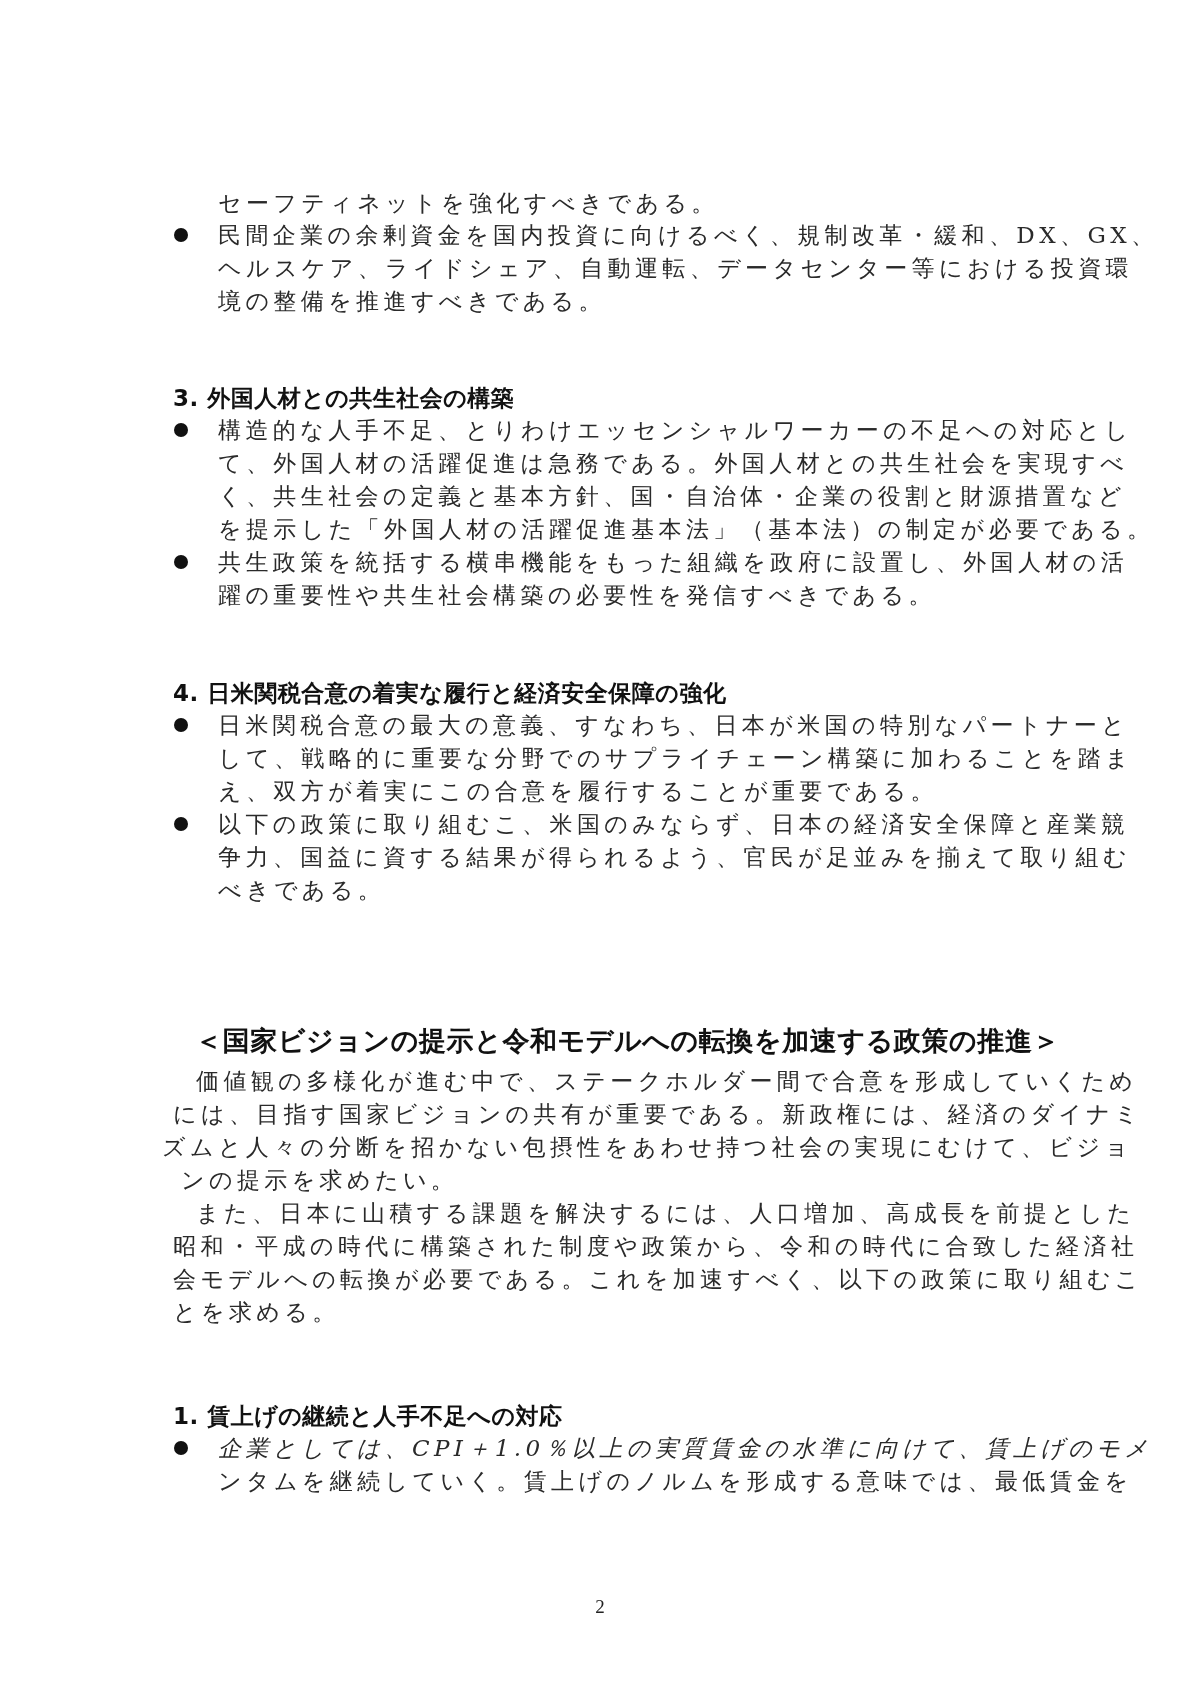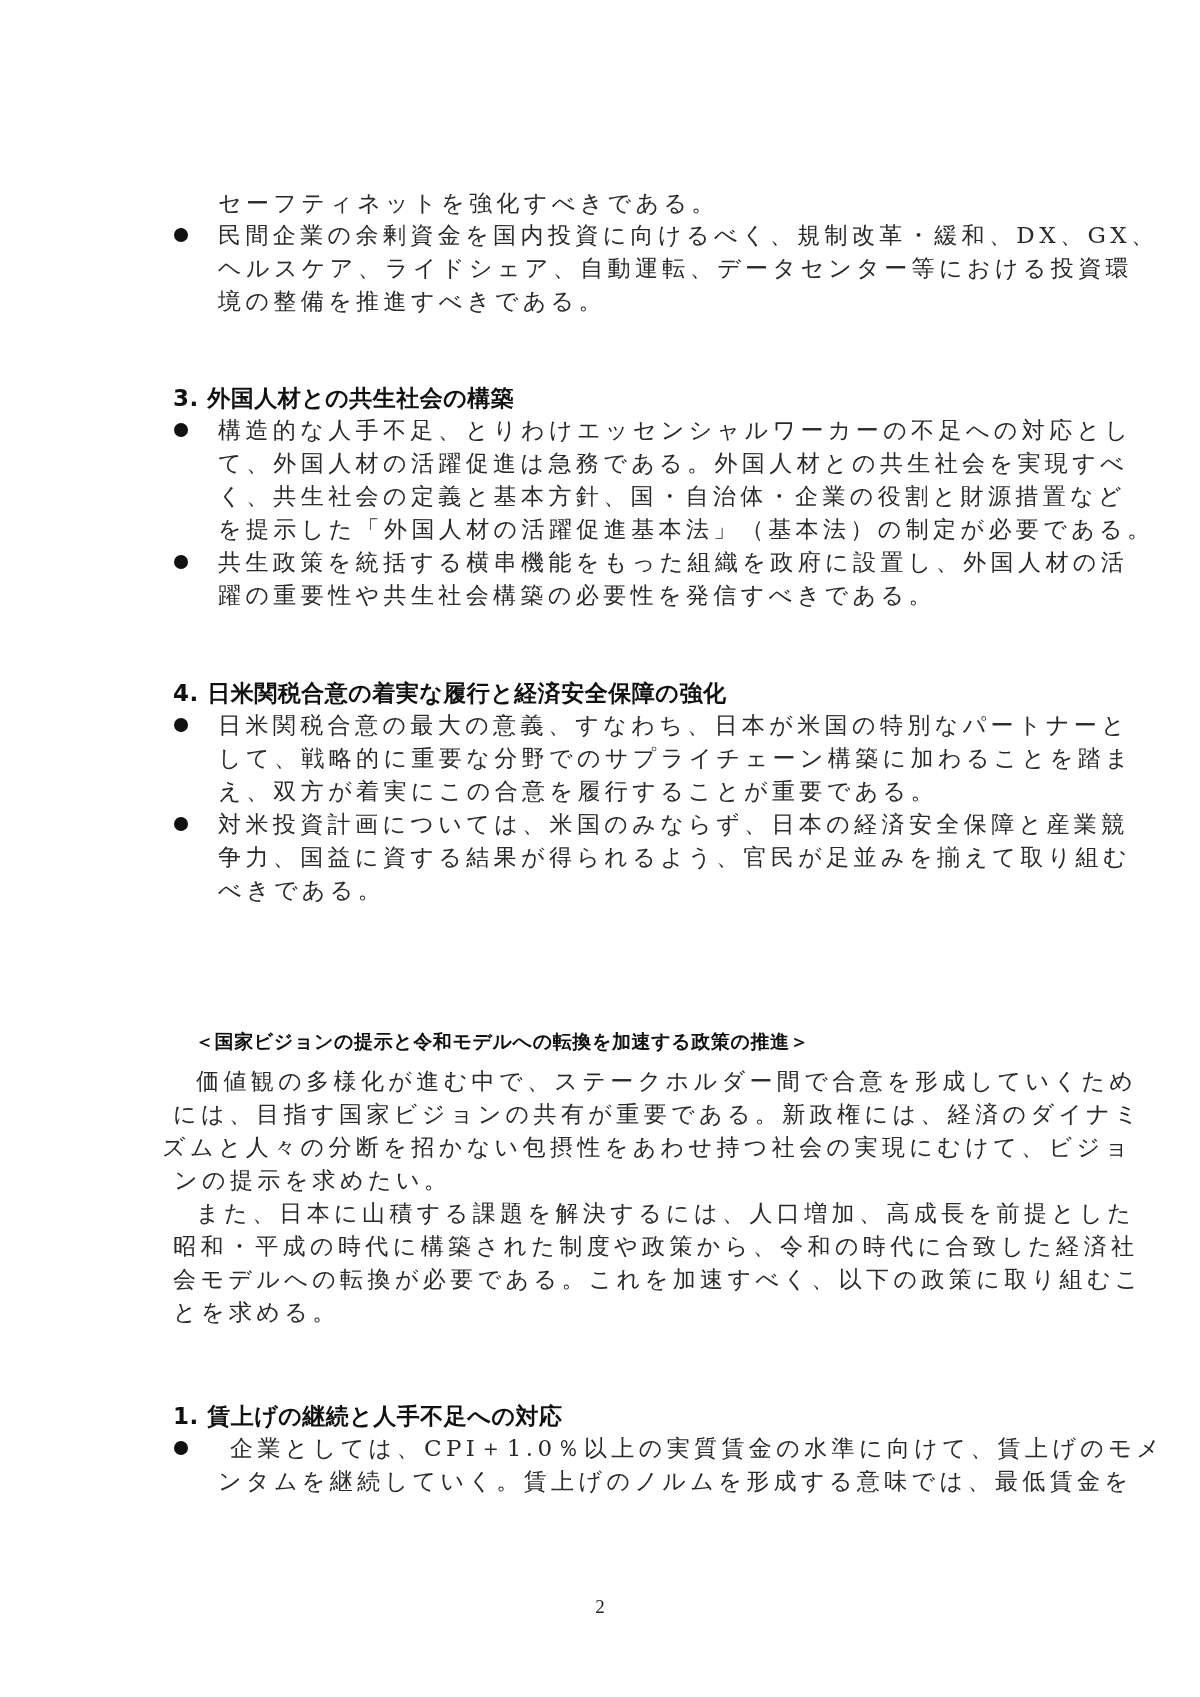--- a/index.html
+++ b/index.html
@@ -46,21 +46,21 @@
       font-size: 23px;
       line-height: 28px;
       color: #111111;
       letter-spacing: 0.5px;
     }
     .big-heading {
       position: absolute;
       white-space: nowrap;
       font-family: "DejaVu Sans", "Liberation Sans", sans-serif;
       font-weight: bold;
-      font-size: 19px;
+      font-size: 27px;
       line-height: 36px;
       color: #111111;
       letter-spacing: 0.6px;
     }
     .page-number {
       position: absolute;
       left: 590px;
       top: 1596px;
       width: 20px;
       text-align: center;
@@ -103,44 +103,44 @@
 
   <div>
     <span class="bullet-dot" style="left:174px; top:718px;"></span>
     <div class="line" style="left:218px; top:709px;">日米関税合意の最大の意義、すなわち、日本が米国の特別なパートナーと</div>
     <div class="line" style="left:218px; top:742px;">して、戦略的に重要な分野でのサプライチェーン構築に加わることを踏ま</div>
     <div class="line" style="left:218px; top:775px;">え、双方が着実にこの合意を履行することが重要である。</div>
   </div>
 
   <div>
     <span class="bullet-dot" style="left:174px; top:817px;"></span>
-    <div class="line" style="left:218px; top:808px;">対米投資計画については、米国のみならず、日本の経済安全保障と産業競</div>
+    <div class="line" style="left:218px; top:808px;">以下の政策に取り組むこ、米国のみならず、日本の経済安全保障と産業競</div>
     <div class="line" style="left:218px; top:841px;">争力、国益に資する結果が得られるよう、官民が足並みを揃えて取り組む</div>
     <div class="line" style="left:218px; top:874px;">べきである。</div>
   </div>
 
   <div class="big-heading" style="left:195px; top:1023px;">＜国家ビジョンの提示と令和モデルへの転換を加速する政策の推進＞</div>
 
   <div>
     <div class="line" style="left:196px; top:1065px;">価値観の多様化が進む中で、ステークホルダー間で合意を形成していくため</div>
     <div class="line" style="left:173px; top:1098px;">には、目指す国家ビジョンの共有が重要である。新政権には、経済のダイナミ</div>
     <div class="line" style="left:162px; top:1131px;">ズムと人々の分断を招かない包摂性をあわせ持つ社会の実現にむけて、ビジョ</div>
-    <div class="line" style="left:174px; top:1164px;text-align:right;">ンの提示を求めたい。</div>
+    <div class="line" style="left:181px; top:1164px;text-align:right;">ンの提示を求めたい。</div>
   </div>
 
   <div>
     <div class="line" style="left:196px; top:1197px;">また、日本に山積する課題を解決するには、人口増加、高成長を前提とした</div>
     <div class="line" style="left:173px; top:1230px;">昭和・平成の時代に構築された制度や政策から、令和の時代に合致した経済社</div>
     <div class="line" style="left:173px; top:1263px;">会モデルへの転換が必要である。これを加速すべく、以下の政策に取り組むこ</div>
     <div class="line" style="left:173px; top:1296px;">とを求める。</div>
   </div>
 
   <div class="heading" style="left:173px; top:1402px;">1. 賃上げの継続と人手不足への対応</div>
 
   <div>
     <span class="bullet-dot" style="left:174px; top:1441px;"></span>
-    <div class="line" style="left:230px; top:1432px;">企業としては、CPI＋1.0％以上の実質賃金の水準に向けて、賃上げのモメ</div>
+    <div class="line" style="left:218px; top:1432px;font-style:italic;">企業としては、CPI＋1.0％以上の実質賃金の水準に向けて、賃上げのモメ</div>
     <div class="line" style="left:218px; top:1465px;">ンタムを継続していく。賃上げのノルムを形成する意味では、最低賃金を</div>
   </div>
 
   <div class="page-number">2</div>
 
 </div>
 
 </body></html>

